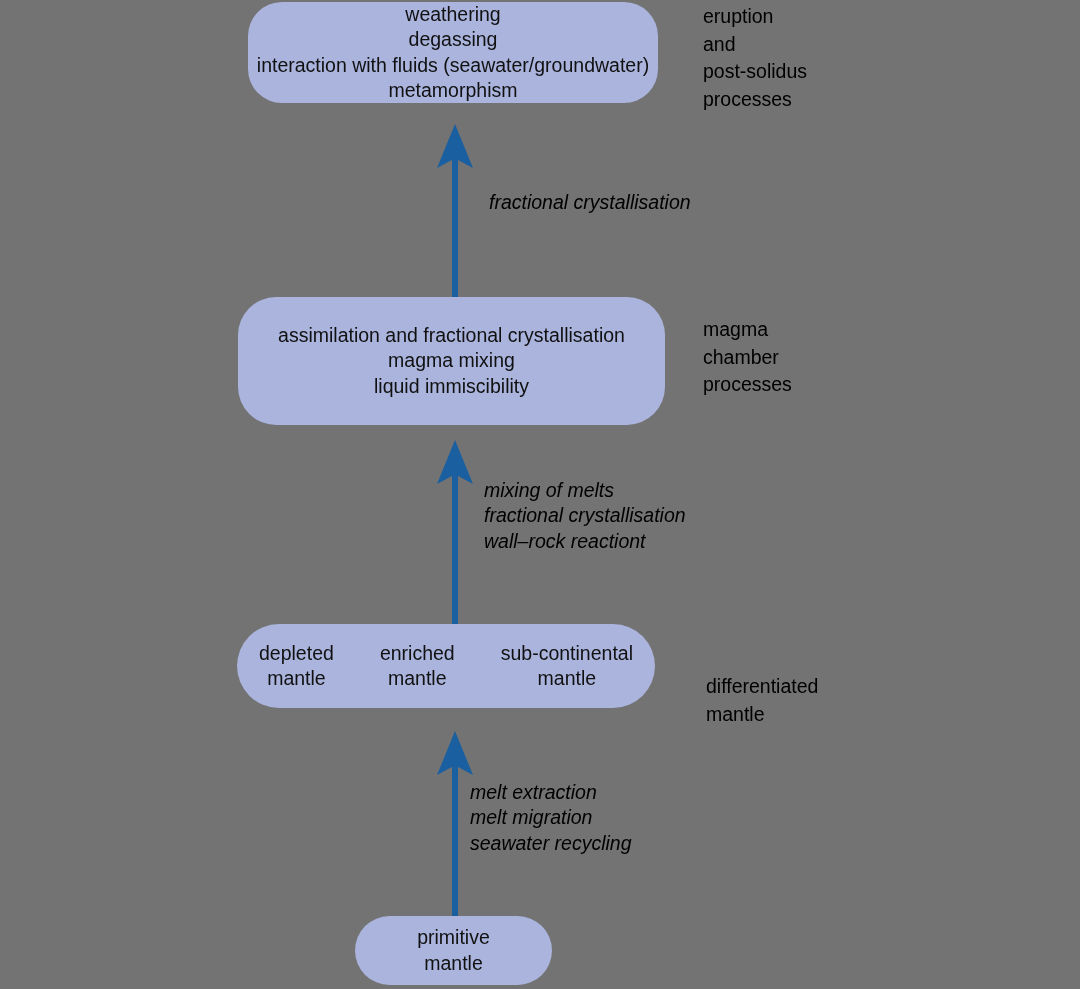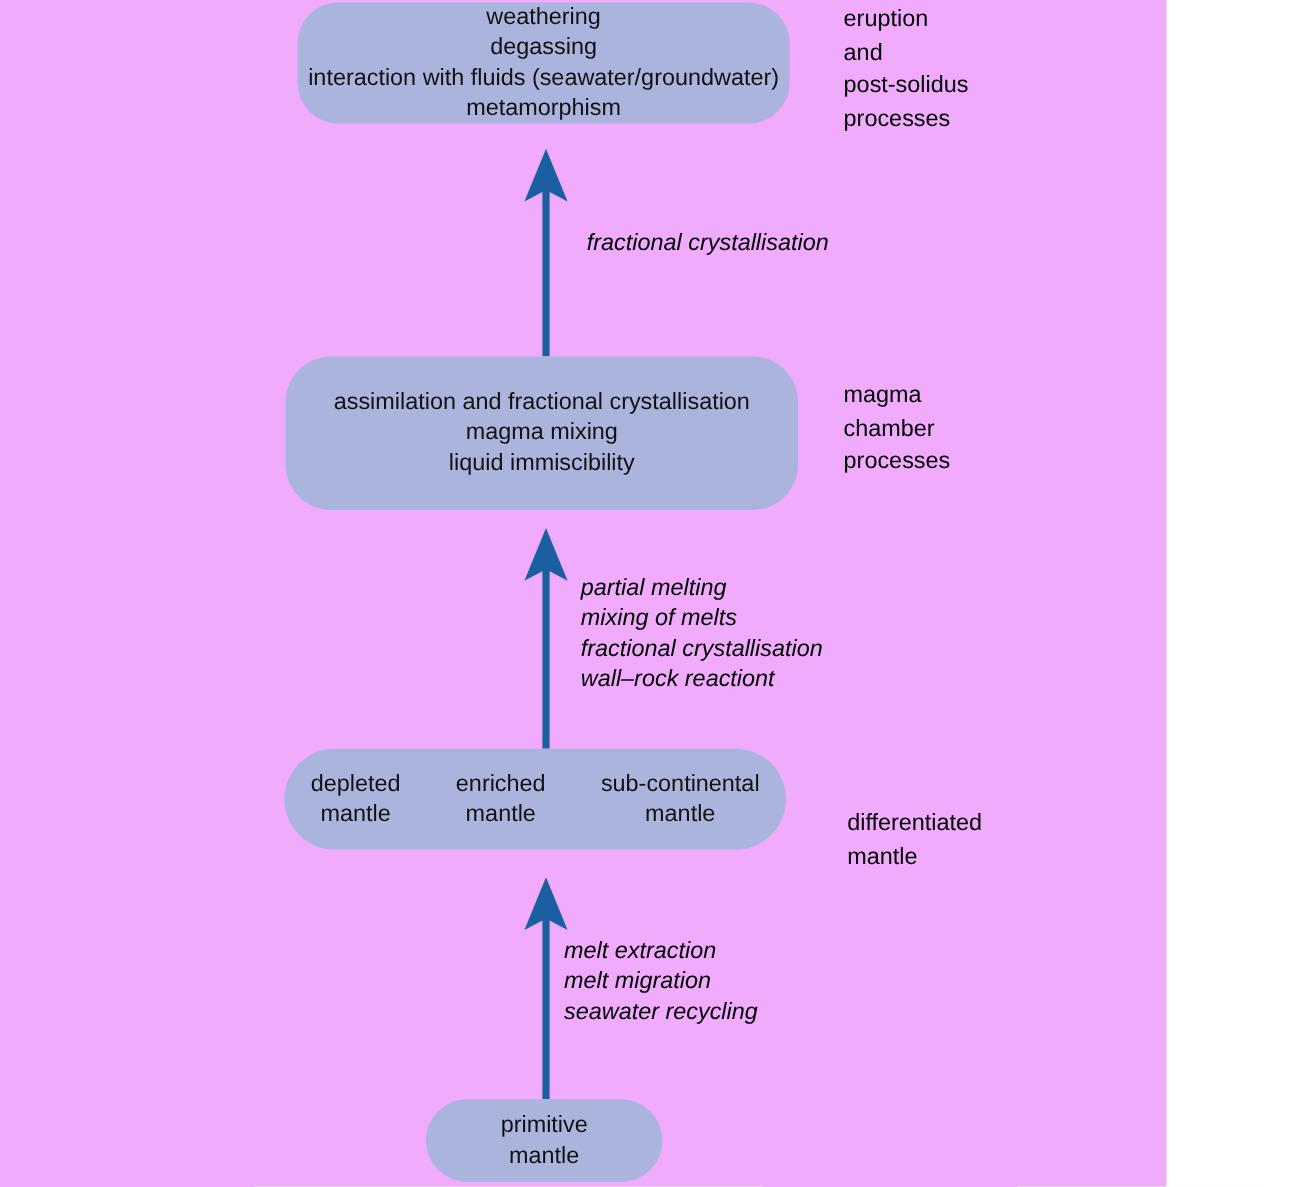--- a/index.html
+++ b/index.html
@@ -6,23 +6,23 @@
     margin: 0;
     padding: 0;
     background: #ffffff;
   }
   body {
     font-family: "Liberation Sans", sans-serif;
     color: #000000;
   }
   #canvas {
     position: relative;
-    width: 972px;
+    width: 1080px;
     height: 989px;
-    background: #f0abfc;
+    background: #737373;
     overflow: hidden;
   }
 
   
   .box {
     position: absolute;
     background: #aab4dd;
     display: flex;
     flex-direction: column;
     align-items: center;
@@ -158,21 +158,20 @@
     <span>processes</span>
   </div>
 
   <div class="arrow" id="arrow-middle">
     <svg width="60" height="184" viewBox="0 0 60 184" xmlns="http://www.w3.org/2000/svg">
       <path d="M30 0 L48 44 L33 36 L33 184 L27 184 L27 36 L12 44 Z" fill="#1a5fa0"></path>
     </svg>
   </div>
 
   <div class="transition-label" id="label-middle">
-    <span>partial melting</span>
     <span>mixing of melts</span>
     <span>fractional crystallisation</span>
     <span>wall–rock reactiont</span>
   </div>
 
   <div class="box" id="box-mantle">
     <div class="mantle-col">
       <span>depleted</span>
       <span>mantle</span>
     </div>

